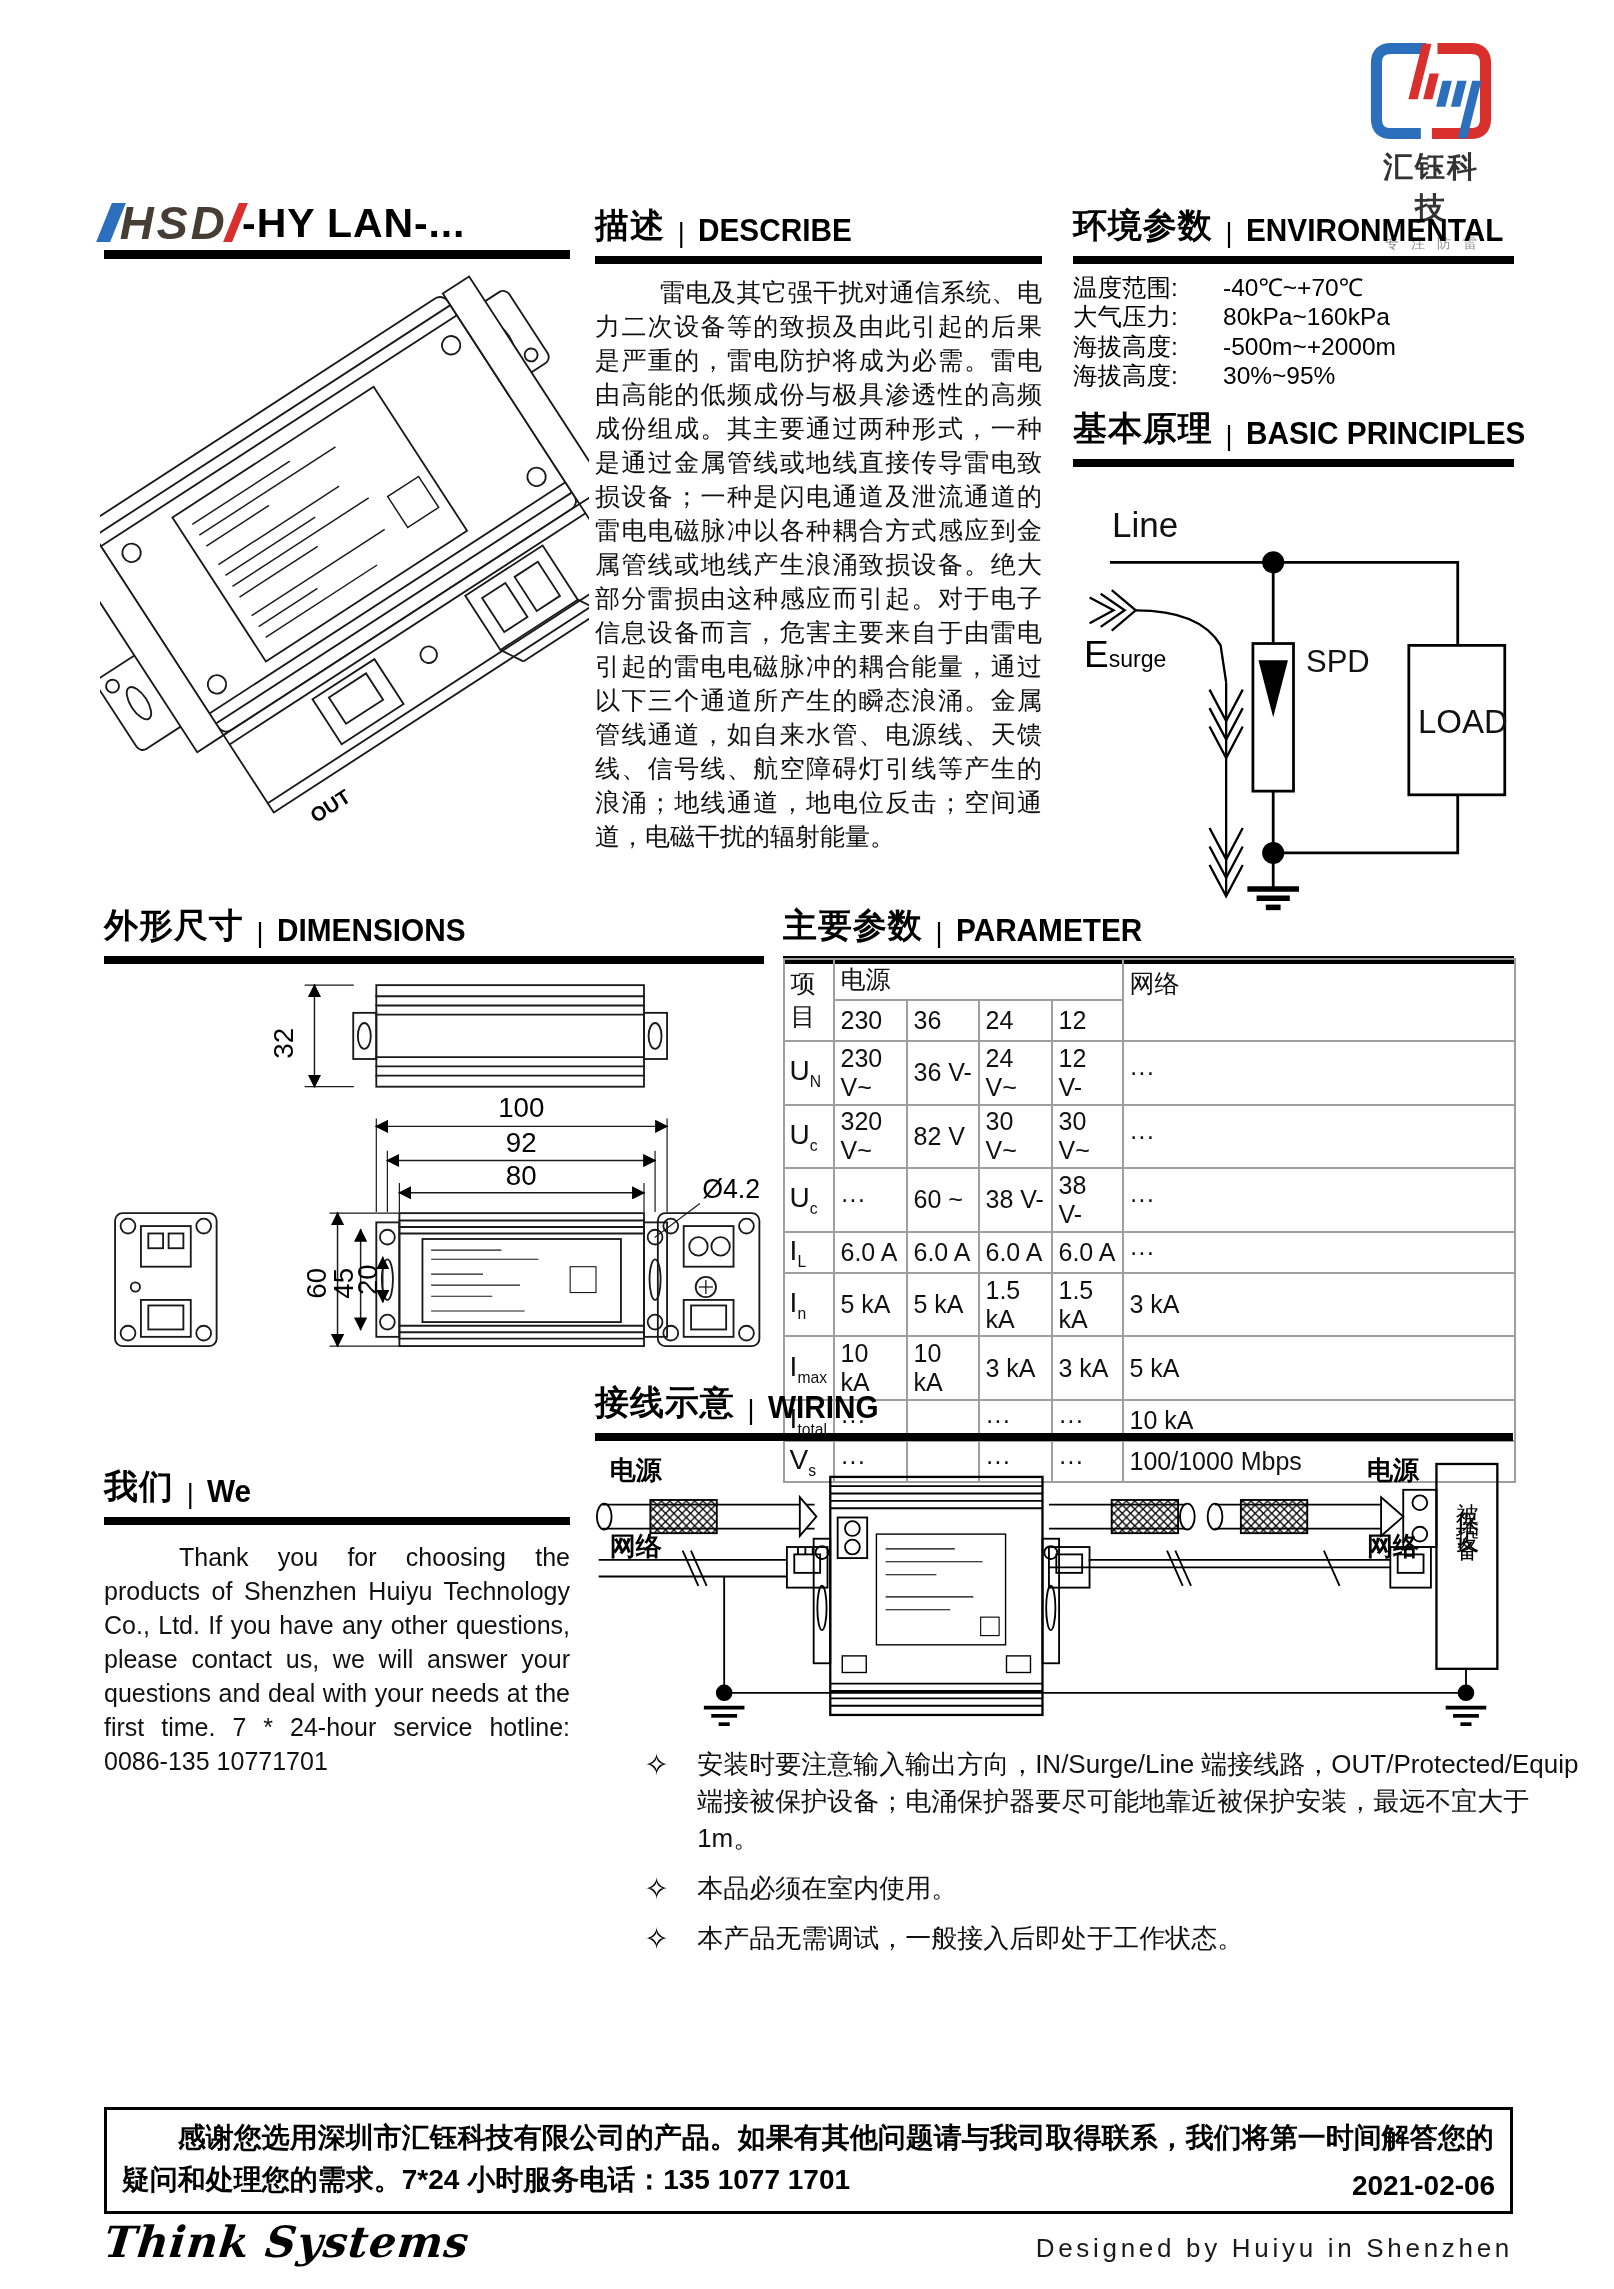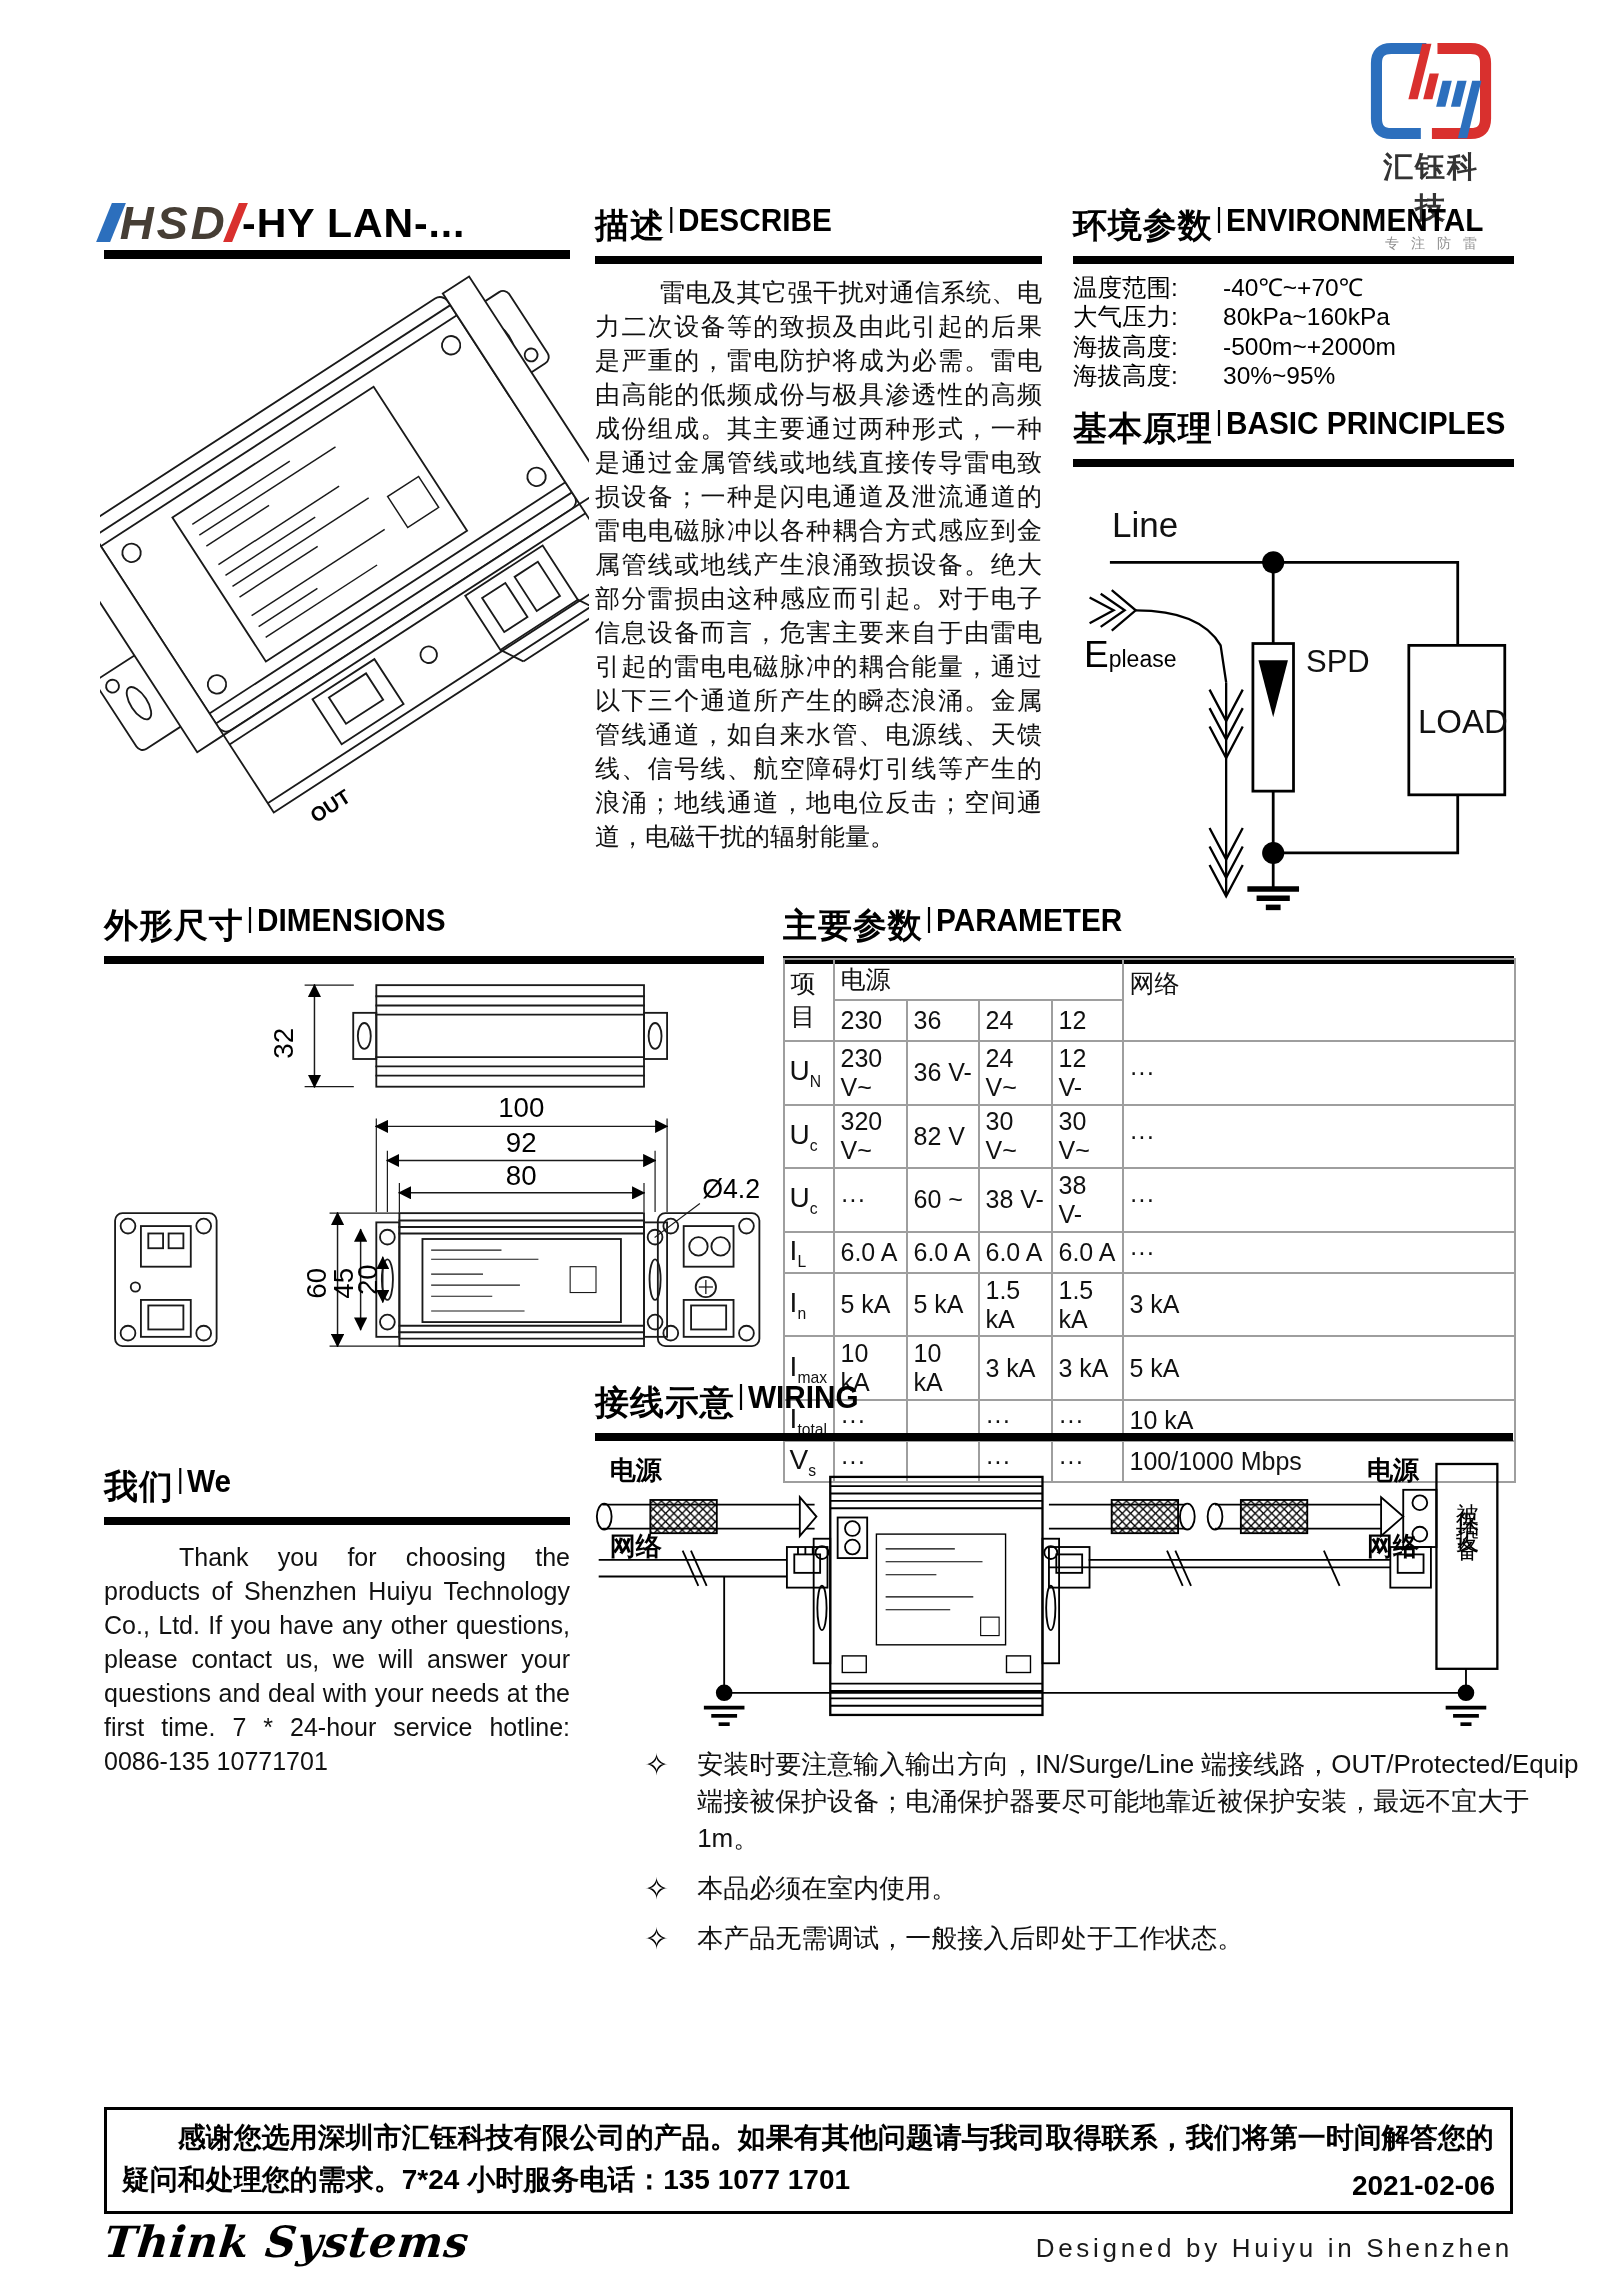--- a/index.html
+++ b/index.html
@@ -2,21 +2,21 @@
 <html style="font-size:14.8px"><head>
 <meta charset="utf-8">
 <style>
   * { margin:0; padding:0; box-sizing:border-box; }
   html,body { background:#ffffff; }
   #page { position:relative; width:1614px; height:2290px; background:#fff;
           font-family:"Liberation Sans", sans-serif; color:#000; overflow:hidden; }
   .abs { position:absolute; }
 
   
-  .sec-head { display:flex; align-items:flex-start; gap:3px; font-weight:bold; white-space:nowrap; }
+  .sec-head { display:flex; align-items:flex-end; gap:13px; font-weight:bold; white-space:nowrap; }
   .sec-head .zh { font-size:34px; letter-spacing:0.9px; }
   .sec-head .sep { font-size:27px; font-weight:400; }
   .sec-head .en { font-size:31px; display:inline-block; transform:scaleX(.96); transform-origin:left; }
   .rule { height:8.3px; background:#000; margin-top:6.5px; }
 
   
   .logo-block { left:1369px; top:42px; width:124px; text-align:center; }
   .logo-name { font-size:30px; font-weight:bold; letter-spacing:1.8px; color:#333; margin-top:7.4px; }
   .logo-slogan { font-size:14px; color:#8f8f8f; letter-spacing:12px; margin-top:5.5px; white-space:nowrap; margin-right:-12px; }
 
@@ -256,21 +256,21 @@
           <path d="M148,238 l18,34 l18,-34"></path>
           <path d="M148,258 l18,34 l18,-34"></path>
           <path d="M148,278 l18,34 l18,-34"></path>
           <path d="M148,388 l18,34 l18,-34"></path>
           <path d="M148,408 l18,34 l18,-34"></path>
           <path d="M148,428 l18,34 l18,-34"></path>
         </g>
       </svg>
       <div class="ov circ-line-lbl" style="left:39px; top:35px;">Line</div>
       <div class="ov" style="left:11px; top:164px;">
-        <span class="esurge-e">E</span><span class="esurge-s">please</span>
+        <span class="esurge-e">E</span><span class="esurge-s">surge</span>
       </div>
       <div class="ov circ-spd-lbl" style="left:233px; top:174px;">SPD</div>
       <div class="ov circ-load-lbl" style="left:345px; top:233px;">LOAD</div>
     </div>
   </div>
 
   <div class="abs" style="left:104px; top:903px; width:660px;">
     <div class="sec-head">
       <span class="zh">外形尺寸</span>
       <span class="sep">|</span>

